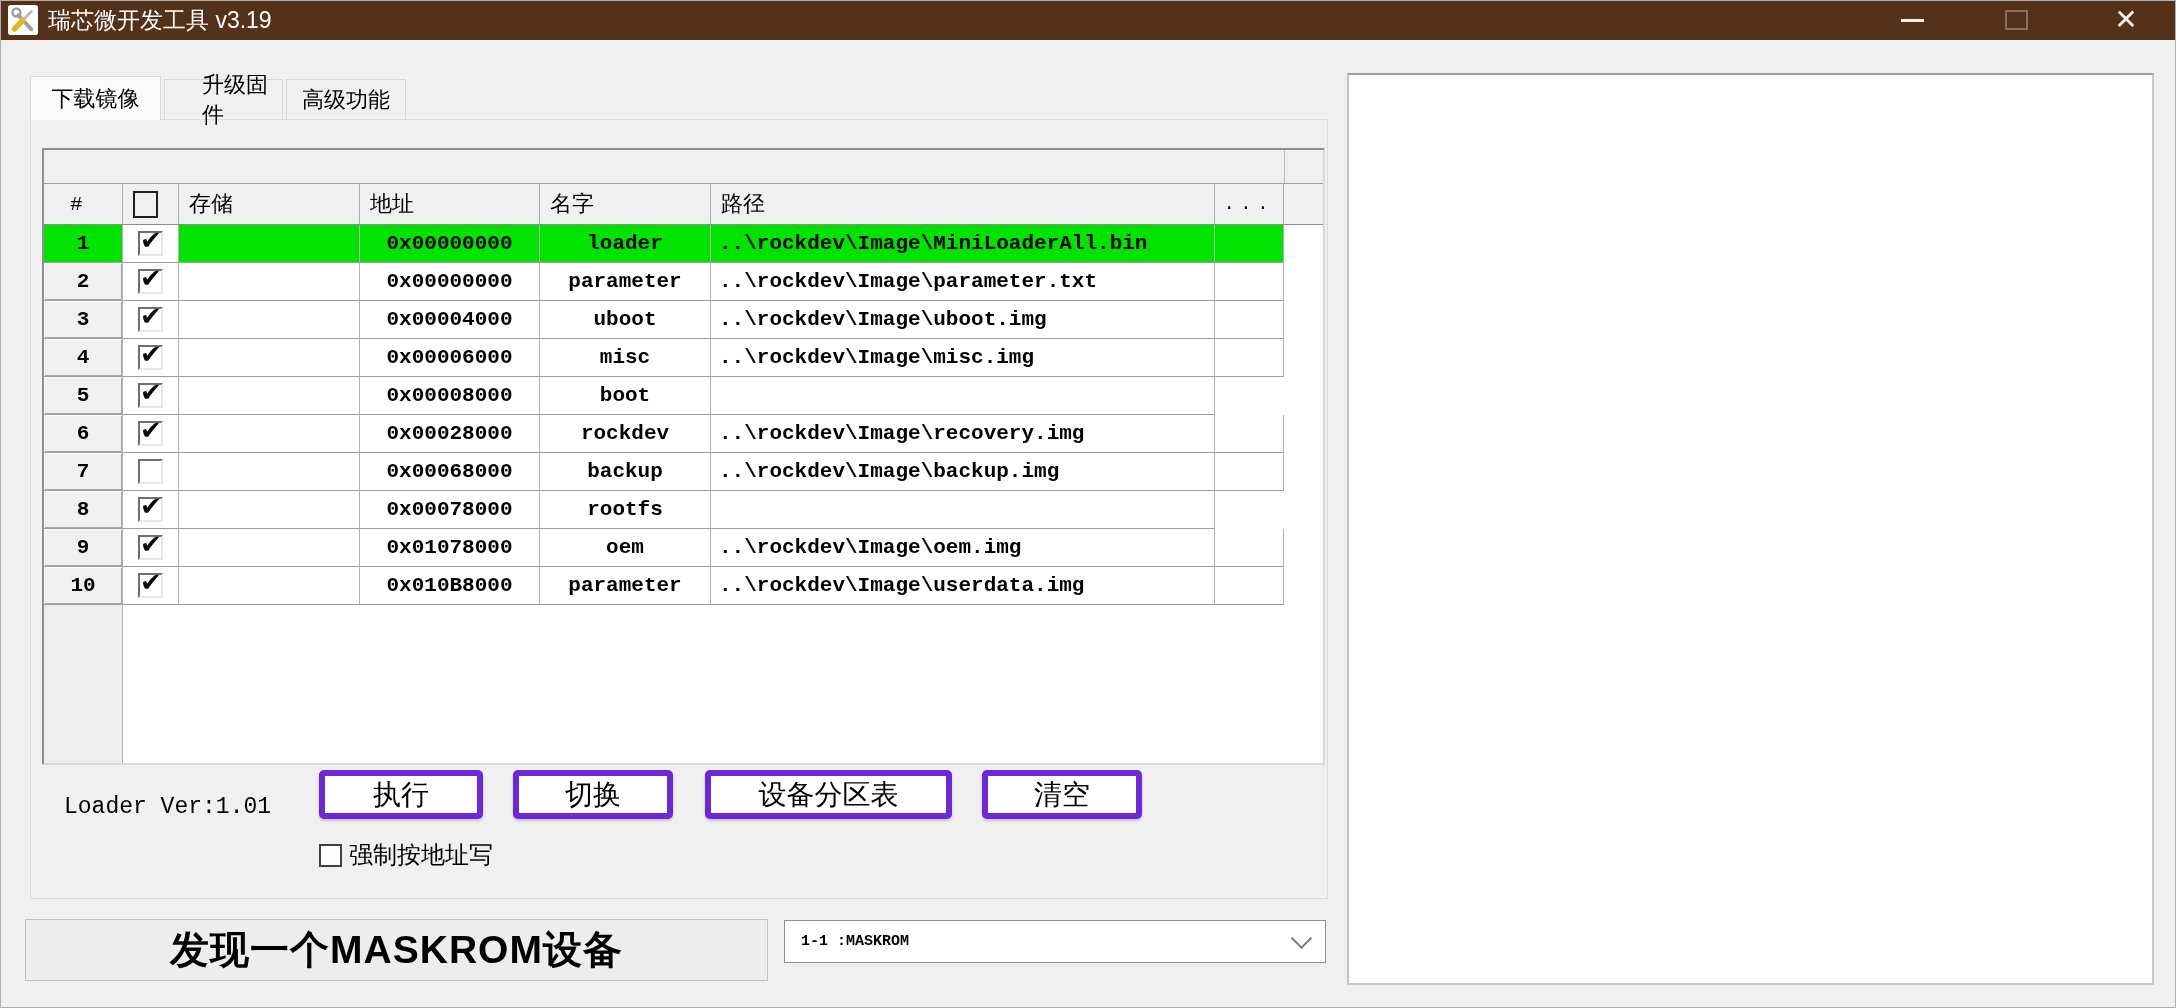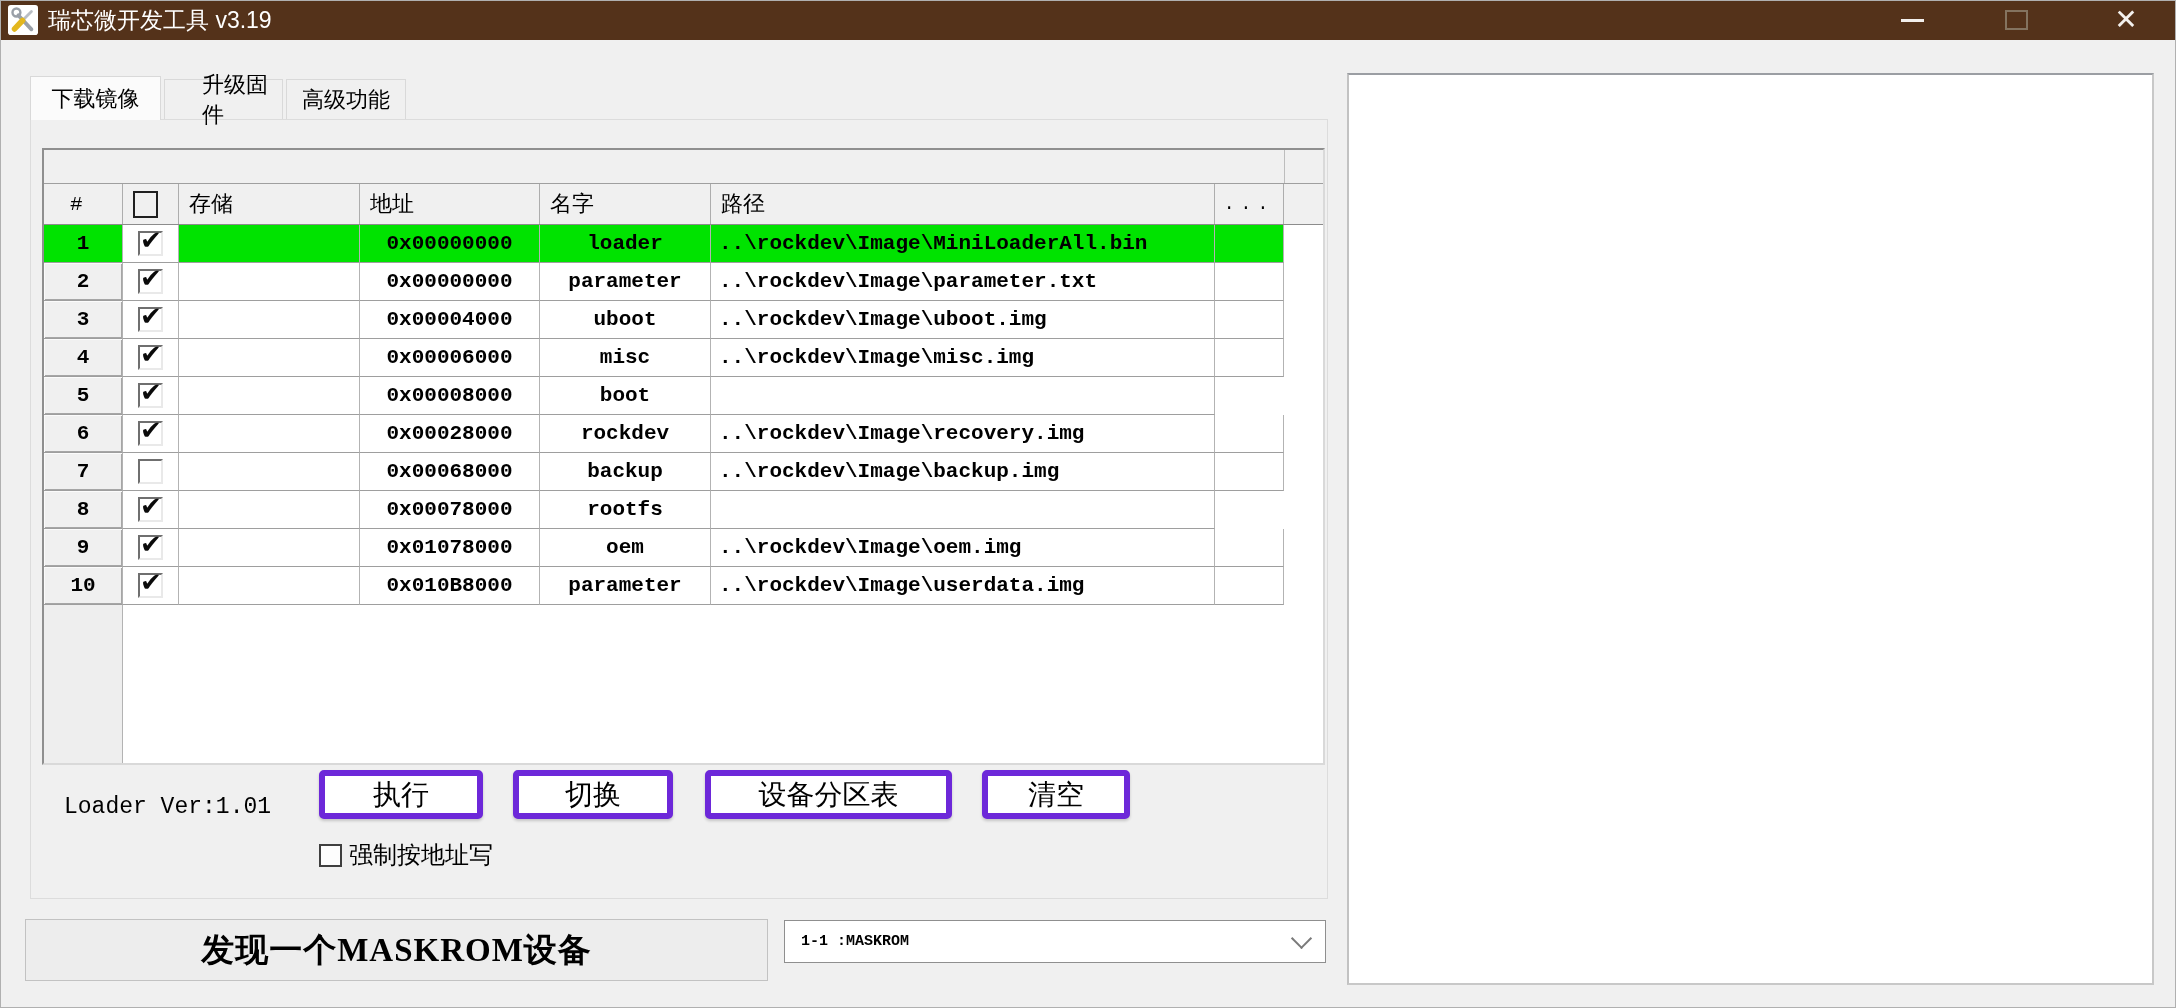--- a/index.html
+++ b/index.html
@@ -60,29 +60,29 @@
   .gempty .gutter{width:79px;background:#eeeeee;border-right:1px solid #b3b3b3;box-sizing:border-box;}
   .gempty .rest{flex:1;background:#fff;}
 
   
   .loaderver{position:absolute;left:64px;top:787px;height:40px;line-height:40px;
              font-family:"Liberation Mono",monospace;font-size:23px;z-index:6;}
   .pbtn{position:absolute;top:770px;height:49px;background:#fff;border:6px solid #6d28d9;border-radius:5px;
         box-shadow:0 2px 3px rgba(0,0,0,.18);display:flex;align-items:center;justify-content:center;
         font-size:28px;z-index:6;box-sizing:border-box;}
   .btn-exec{left:319px;width:164px;} .btn-switch{left:513px;width:160px;}
-  .btn-part{left:705px;width:247px;} .btn-clear{left:982px;width:148px;}
+  .btn-part{left:705px;width:247px;} .btn-clear{left:982px;width:160px;}
 
   .force{position:absolute;left:319px;top:840px;height:30px;display:flex;align-items:center;gap:7px;font-size:24px;z-index:6;}
   .fbox{width:23px;height:23px;border:2px solid #3f3f3f;background:#fdfdfd;box-sizing:border-box;position:relative;}
 
   
   .statusbox{position:absolute;left:25px;top:919px;width:743px;height:62px;background:#ededed;
              border:1px solid #c2c2c2;display:flex;align-items:center;justify-content:center;box-sizing:border-box;z-index:6;}
-  .statustext{font-family:Liberation Serif, serif;font-weight:700;font-size:33px;letter-spacing:1px;}
+  .statustext{font-family:Liberation Sans, sans-serif;font-weight:700;font-size:39px;letter-spacing:1px;}
 
   .devselect{position:absolute;left:784px;top:920px;width:542px;height:43px;background:#fff;
              border:1px solid #8f8f8f;display:flex;align-items:center;padding:0 16px;box-sizing:border-box;
              font-family:"Liberation Mono",monospace;font-weight:700;font-size:15px;z-index:6;}
   .chev{width:13px;height:13px;border:solid #7a7a7a;border-width:0 2px 2px 0;transform:rotate(45deg);
         margin-left:auto;margin-top:-6px;}
 
   
   .logpanel{position:absolute;left:1347px;top:73px;width:807px;height:912px;background:#fff;
             border:2px solid;border-color:#9b9ea3 #c8c8c8 #c8c8c8 #c2c2c2;box-sizing:border-box;z-index:5;}

